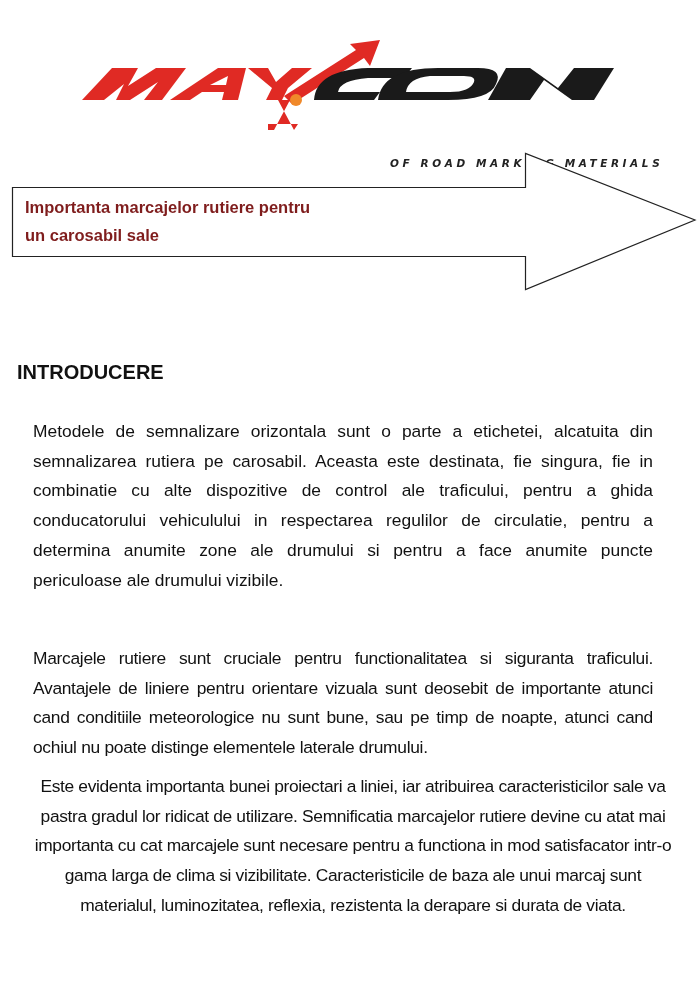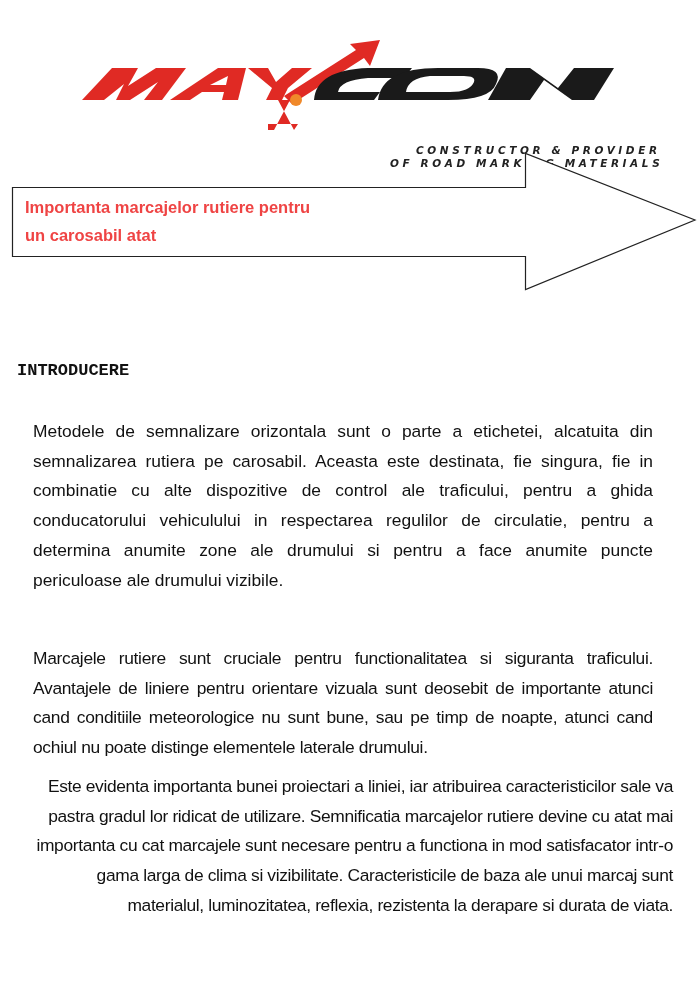--- a/index.html
+++ b/index.html
@@ -7,30 +7,30 @@
            font-family: "Liberation Sans", "DejaVu Sans", sans-serif; color: #111; }
 
     .logo { position: absolute; left: 78px; top: 38px; width: 540px; height: 96px; }
     .logo-sub { position: absolute; font-family: "DejaVu Sans", sans-serif; font-style: italic;
                 font-weight: bold; font-size: 10.5px; letter-spacing: 3.6px; color: #222; white-space: nowrap; }
     .logo-sub.l1 { left: 338px; top: 106px; }
     .logo-sub.l2 { left: 312px; top: 119px; }
 
     .title-arrow { position: absolute; left: 0; top: 150px; width: 698px; height: 145px; }
     .title-text { position: absolute; left: 25px; top: 193px; font-family: "Liberation Sans", sans-serif;
-                  font-weight: bold; font-size: 16.5px; line-height: 28px; color: #ef4444; }
+                  font-weight: bold; font-size: 16.5px; line-height: 28px; color: #7f1d1d; }
 
-    .section-heading { position: absolute; left: 17px; top: 361px; font-weight: bold; font-size: 17px;
-                       font-family: Liberation Mono, monospace; }
+    .section-heading { position: absolute; left: 17px; top: 361px; font-weight: bold; font-size: 20px;
+                       font-family: Liberation Sans, sans-serif; }
 
     .para { position: absolute; left: 17px; width: 620px; font-family: "Liberation Sans", sans-serif;
             font-size: 17.4px; line-height: 29.7px; text-align: justify; margin: 16px; }
     .para.p1 { top: 401px; }
     .para.p2 { top: 628px; letter-spacing: -0.3px; }
-    .para.p3 { top: 756px; text-align: right; letter-spacing: -0.35px; width: 640px; }
+    .para.p3 { top: 756px; text-align: center; letter-spacing: -0.35px; width: 640px; }
   </style>
 </head>
 <body>
 
 <div class="logo">
   <svg width="540" height="96" viewBox="0 0 540 96">
 
     <path d="M4 62 L34 30 L60 30 L50 48 L78 30 L108 30 L84 62 L66 62 L80 44 L52 62 L38 62 L46 46 L26 62 Z" fill="#e02a24"></path>
 
     <path d="M92 62 L140 30 L168 30 L160 62 L144 62 L146 54 L124 54 L112 62 Z M132 47 L148 47 L150 38 Z" fill="#e02a24" fill-rule="evenodd"></path>
@@ -42,29 +42,28 @@
     <path d="M200 62 L212 62 L196 92 L190 92 L190 86 L220 86 L216 92 Z" fill="#e02a24"></path>
 
     <circle cx="218" cy="62" r="6" fill="#f0892a"></circle>
 
     <path d="M236 62 Q238 32 290 30 L334 30 L326 40 L290 40 Q262 42 260 54 L302 54 L296 62 Z" fill="#1a1a1a"></path>
 
     <path d="M300 62 Q304 30 360 30 L400 30 Q426 30 418 46 Q412 62 370 62 Z M328 54 L372 54 Q392 54 396 44 Q398 38 386 38 L352 38 Q330 40 328 54 Z" fill="#1a1a1a" fill-rule="evenodd"></path>
 
     <path d="M410 62 L428 30 L452 30 L480 50 L496 30 L536 30 L516 62 L494 62 L466 42 L452 62 Z" fill="#1a1a1a"></path>
   </svg>
-  <div class="logo-sub l1">CONSTRUCTOR &amp; PROVIDER</div>
   <div class="logo-sub l2">OF ROAD MARKING MATERIALS</div>
 </div>
 
 <svg class="title-arrow" width="698" height="145" viewBox="0 0 698 145">
   <path d="M12.5 37.5 L525.5 37.5 L525.5 3.5 L695 70 L525.5 139.5 L525.5 106.5 L12.5 106.5 Z" fill="#ffffff" stroke="#222" stroke-width="1.2"></path>
 </svg>
 <div class="title-text">
   <div>Importanta marcajelor rutiere pentru</div>
-  <div>un carosabil atat</div>
+  <div>un carosabil sale</div>
 </div>
 
 <div class="section-heading">INTRODUCERE</div>
 
 <p class="para p1">Metodele de semnalizare orizontala sunt o parte a etichetei, alcatuita din semnalizarea rutiera pe carosabil. Aceasta este destinata, fie singura, fie in combinatie cu alte dispozitive de control ale traficului, pentru a ghida conducatorului vehiculului in respectarea regulilor de circulatie, pentru a determina anumite zone ale drumului si pentru a face anumite puncte periculoase ale drumului vizibile.</p>
 <p class="para p2">Marcajele rutiere sunt cruciale pentru functionalitatea si siguranta traficului. Avantajele de liniere pentru orientare vizuala sunt deosebit de importante atunci cand conditiile meteorologice nu sunt bune, sau pe timp de noapte, atunci cand ochiul nu poate distinge elementele laterale drumului.</p>
 <p class="para p3">Este evidenta importanta bunei proiectari a liniei, iar atribuirea caracteristicilor sale va pastra gradul lor ridicat de utilizare. Semnificatia marcajelor rutiere devine cu atat mai importanta cu cat marcajele sunt necesare pentru a functiona in mod satisfacator intr-o gama larga de clima si vizibilitate. Caracteristicile de baza ale unui marcaj sunt materialul, luminozitatea, reflexia, rezistenta la derapare si durata de viata.</p>
 
 </body></html>

